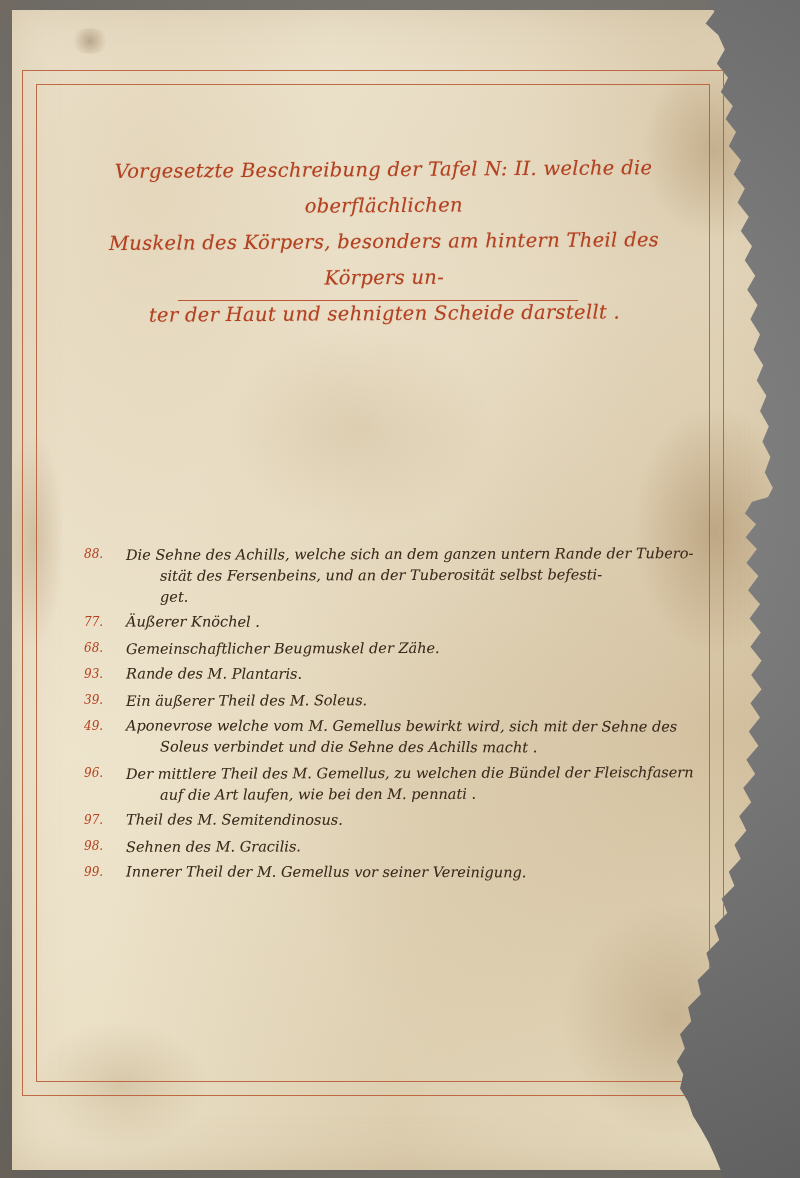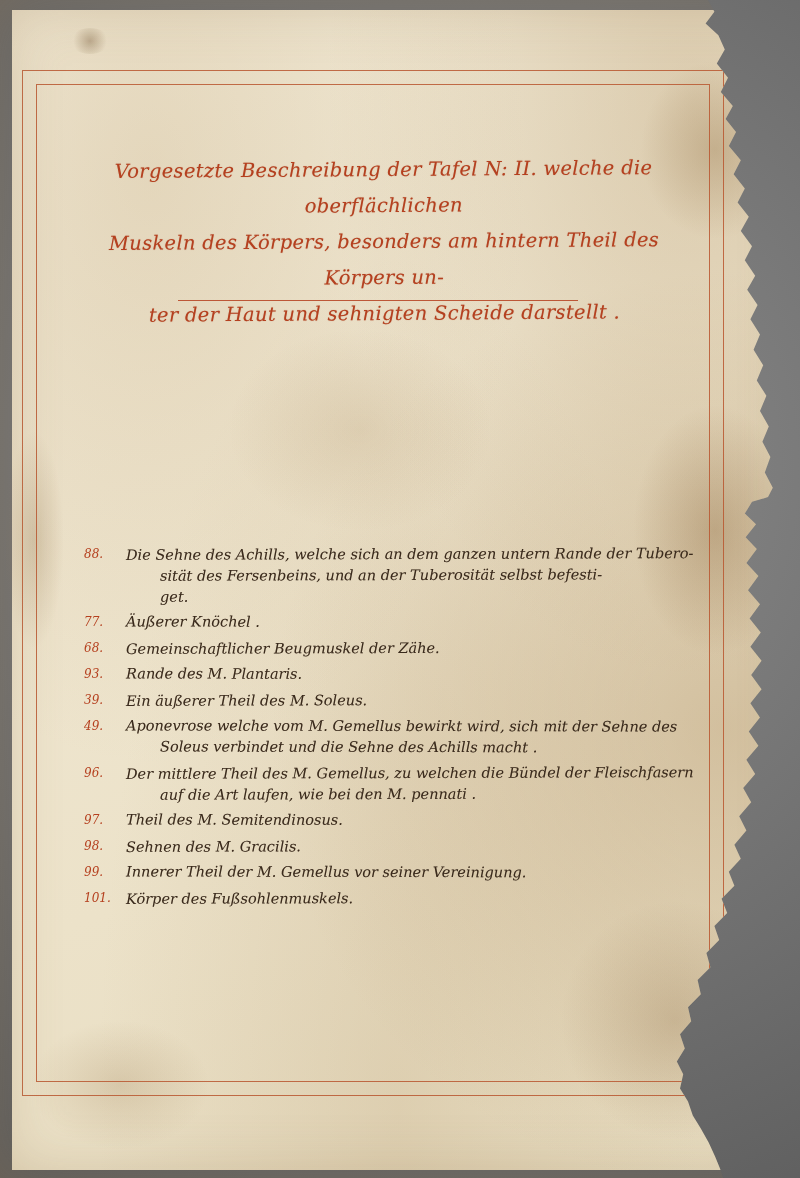--- a/index.html
+++ b/index.html
@@ -227,22 +227,18 @@
             <span class="txt"><span>Theil des M. Semitendinosus.</span></span>
           </div>
           <div class="entry">
             <span class="num">98.</span>
             <span class="txt"><span>Sehnen des M. Gracilis.</span></span>
           </div>
           <div class="entry">
             <span class="num">99.</span>
             <span class="txt"><span>Innerer Theil der M. Gemellus vor seiner Vereinigung.</span></span>
           </div>
-          <div class="entry">
-            <span class="num">101.</span>
-            <span class="txt"><span>Körper des Fußsohlenmuskels.</span></span>
-          </div>
         </div>
     </div>
 
     <div class="edge-shadow"></div>
   </div>
 </div>
 
 </body></html>

